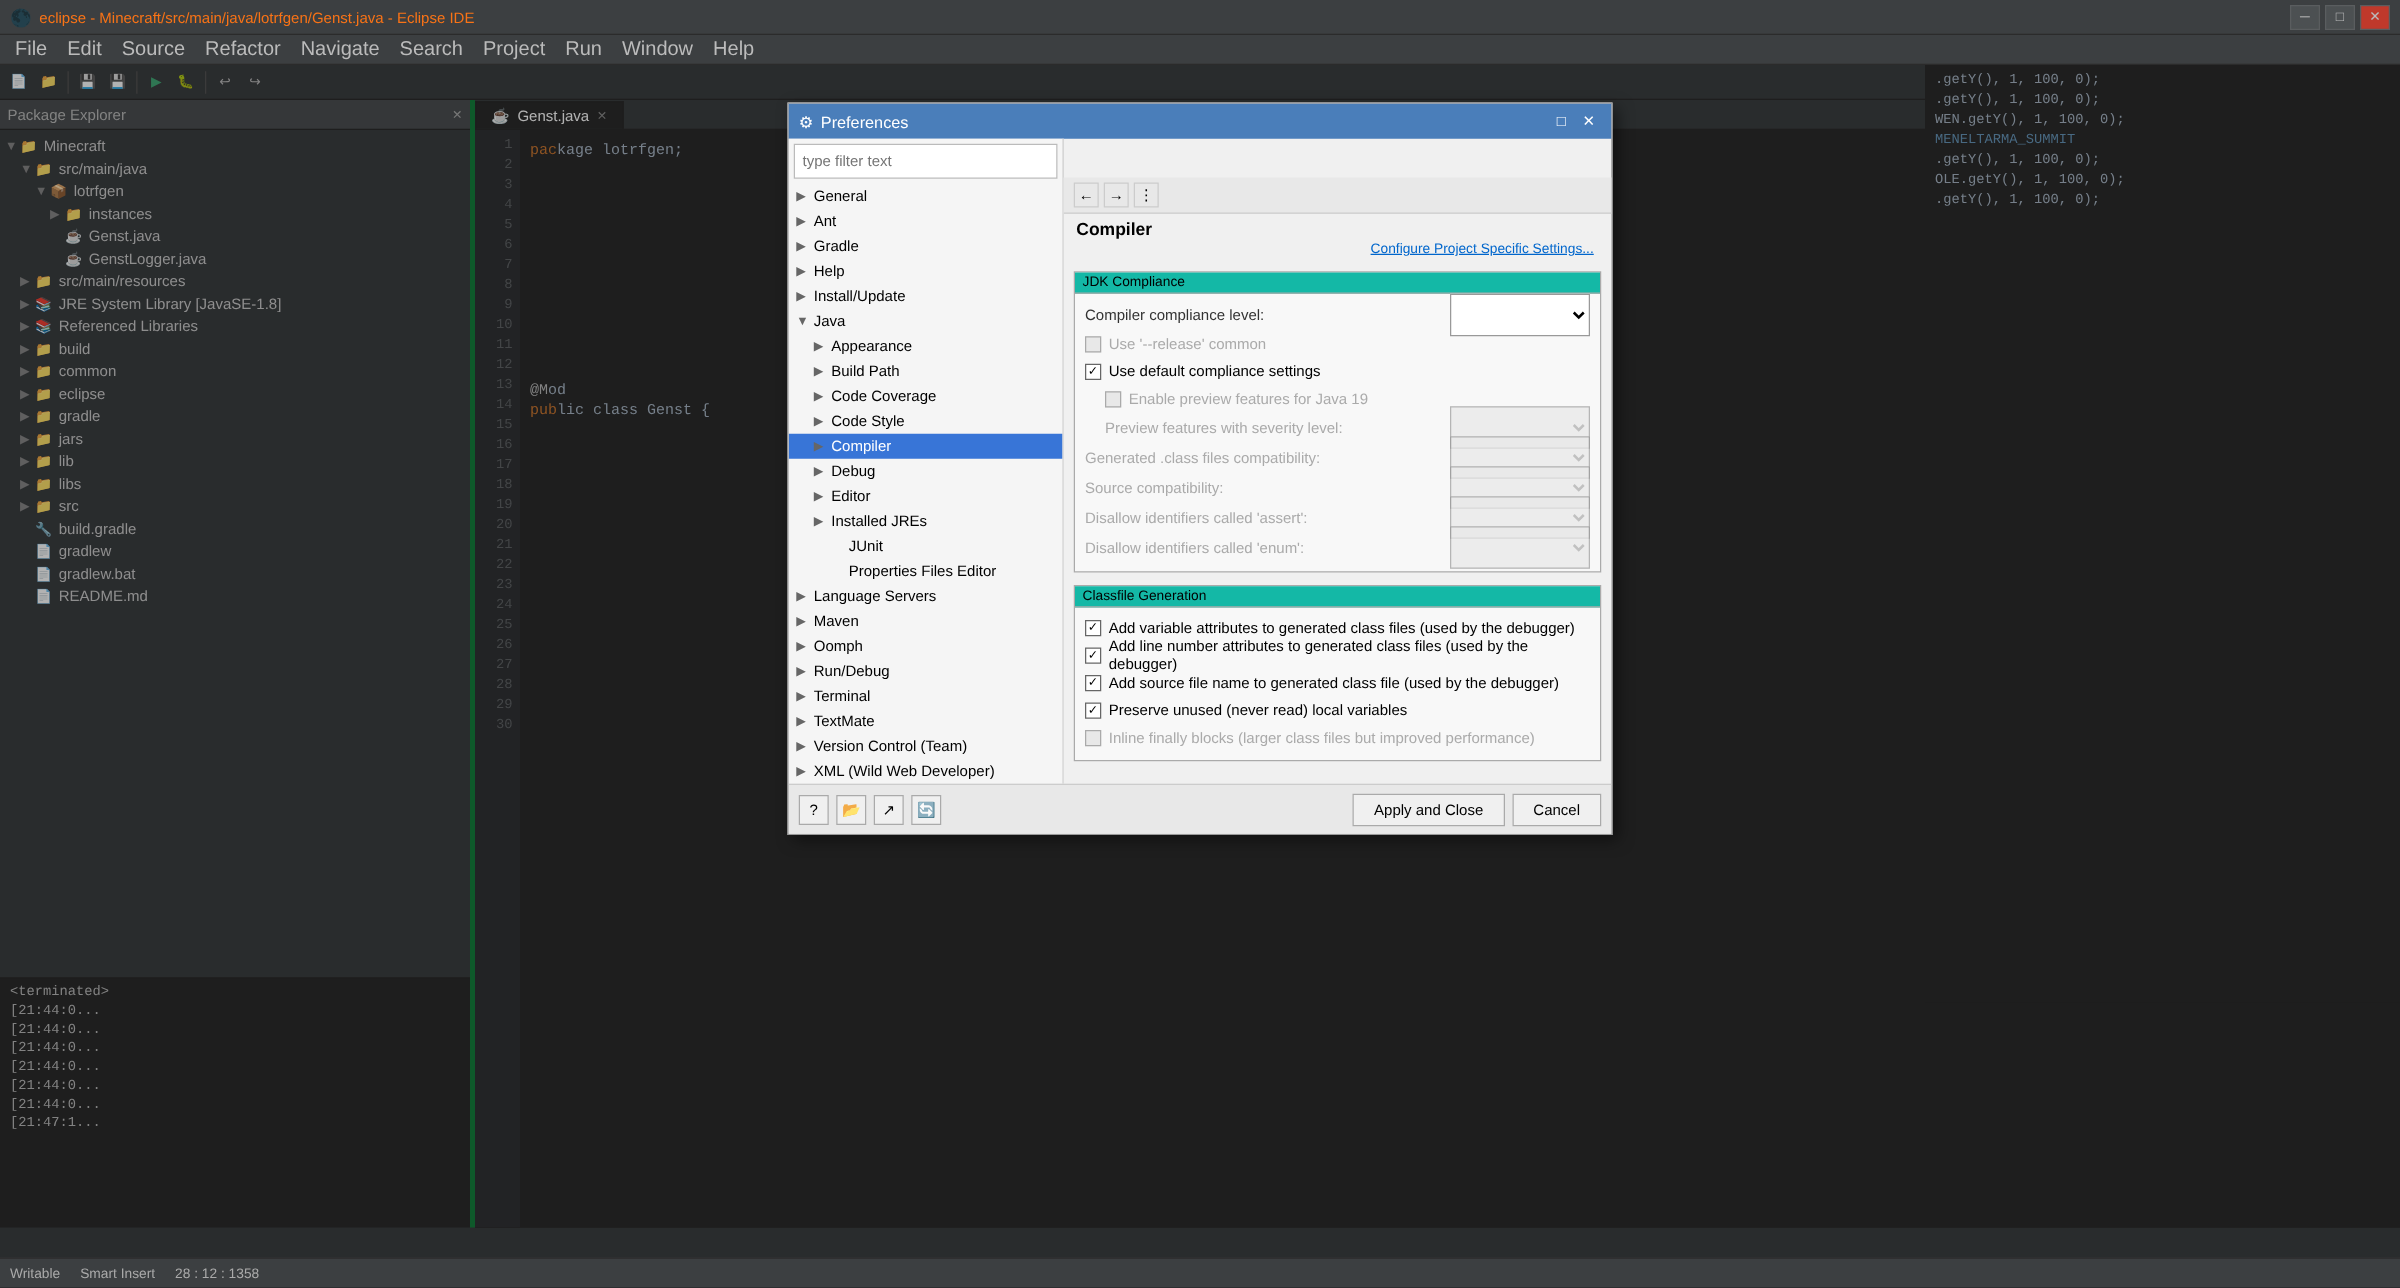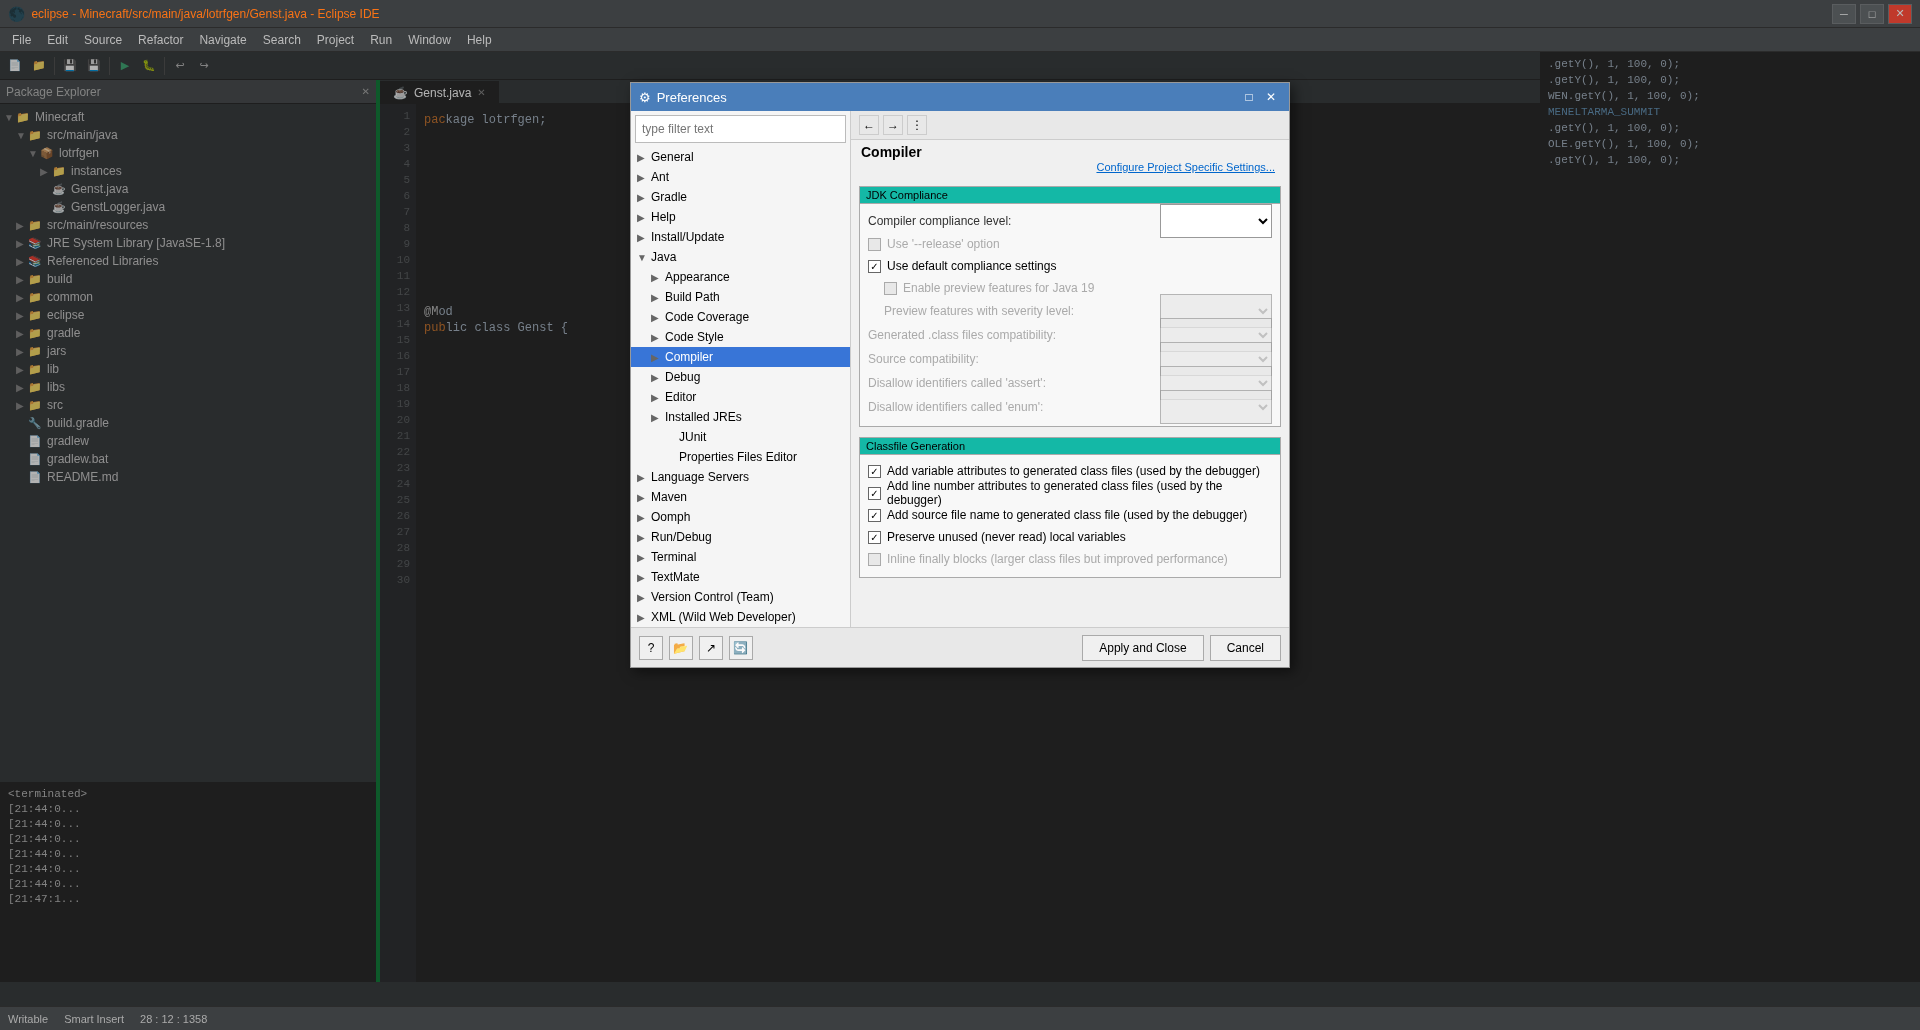--- a/index.html
+++ b/index.html
@@ -42,21 +42,21 @@
       background: #3c3f41;
       height: 24px;
       display: flex;
       align-items: center;
       padding: 0 4px;
       border-bottom: 1px solid #2b2b2b;
     }
     .menu-item {
       padding: 2px 8px;
       color: #bbbbbb;
-      font-size: 12px;
+      font-size: 16px;
       cursor: pointer;
       text-align: right;
     }
 
     
     #toolbar {
       background: #3c3f41;
       height: 28px;
       border-bottom: 1px solid #2b2b2b;
       display: flex;
@@ -699,21 +699,21 @@
 
     <div id="dialog-title-bar">
       <span id="dialog-title-icon">⚙</span>
       <span id="dialog-title-text">Preferences</span>
       <div id="dialog-title-btns">
         <button class="dialog-title-btn">□</button>
         <button class="dialog-title-btn">✕</button>
       </div>
     </div>
 
-    <div id="dialog-body" style="height:560px;">
+    <div id="dialog-body" style="height:560px;align-items:flex-end;">
 
       <div id="pref-sidebar">
         <input id="pref-filter" type="text" placeholder="type filter text" style="">
         <div id="pref-tree">
           <div class="pref-item">
             <span class="pref-arrow">▶</span>General
           </div>
           <div class="pref-item">
             <span class="pref-arrow">▶</span>Ant
           </div>
@@ -816,21 +816,21 @@
                   <option>1.6</option>
                   <option>1.7</option>
                   <option>9</option>
                   <option>10</option>
                   <option>11</option>
                 </select>
               </div>
 
               <div class="checkbox-row">
                 <div class="cb disabled"></div>
-                <span class="cb-label disabled">Use '--release' option</span>
+                <span class="cb-label disabled">Use '--release' common</span>
               </div>
 
               <div class="checkbox-row">
                 <div class="cb checked"></div>
                 <span class="cb-label">Use default compliance settings</span>
               </div>
 
               <div class="checkbox-row" style="padding-left:16px;">
                 <div class="cb disabled"></div>
                 <span class="cb-label disabled">Enable preview features for Java 19</span>

